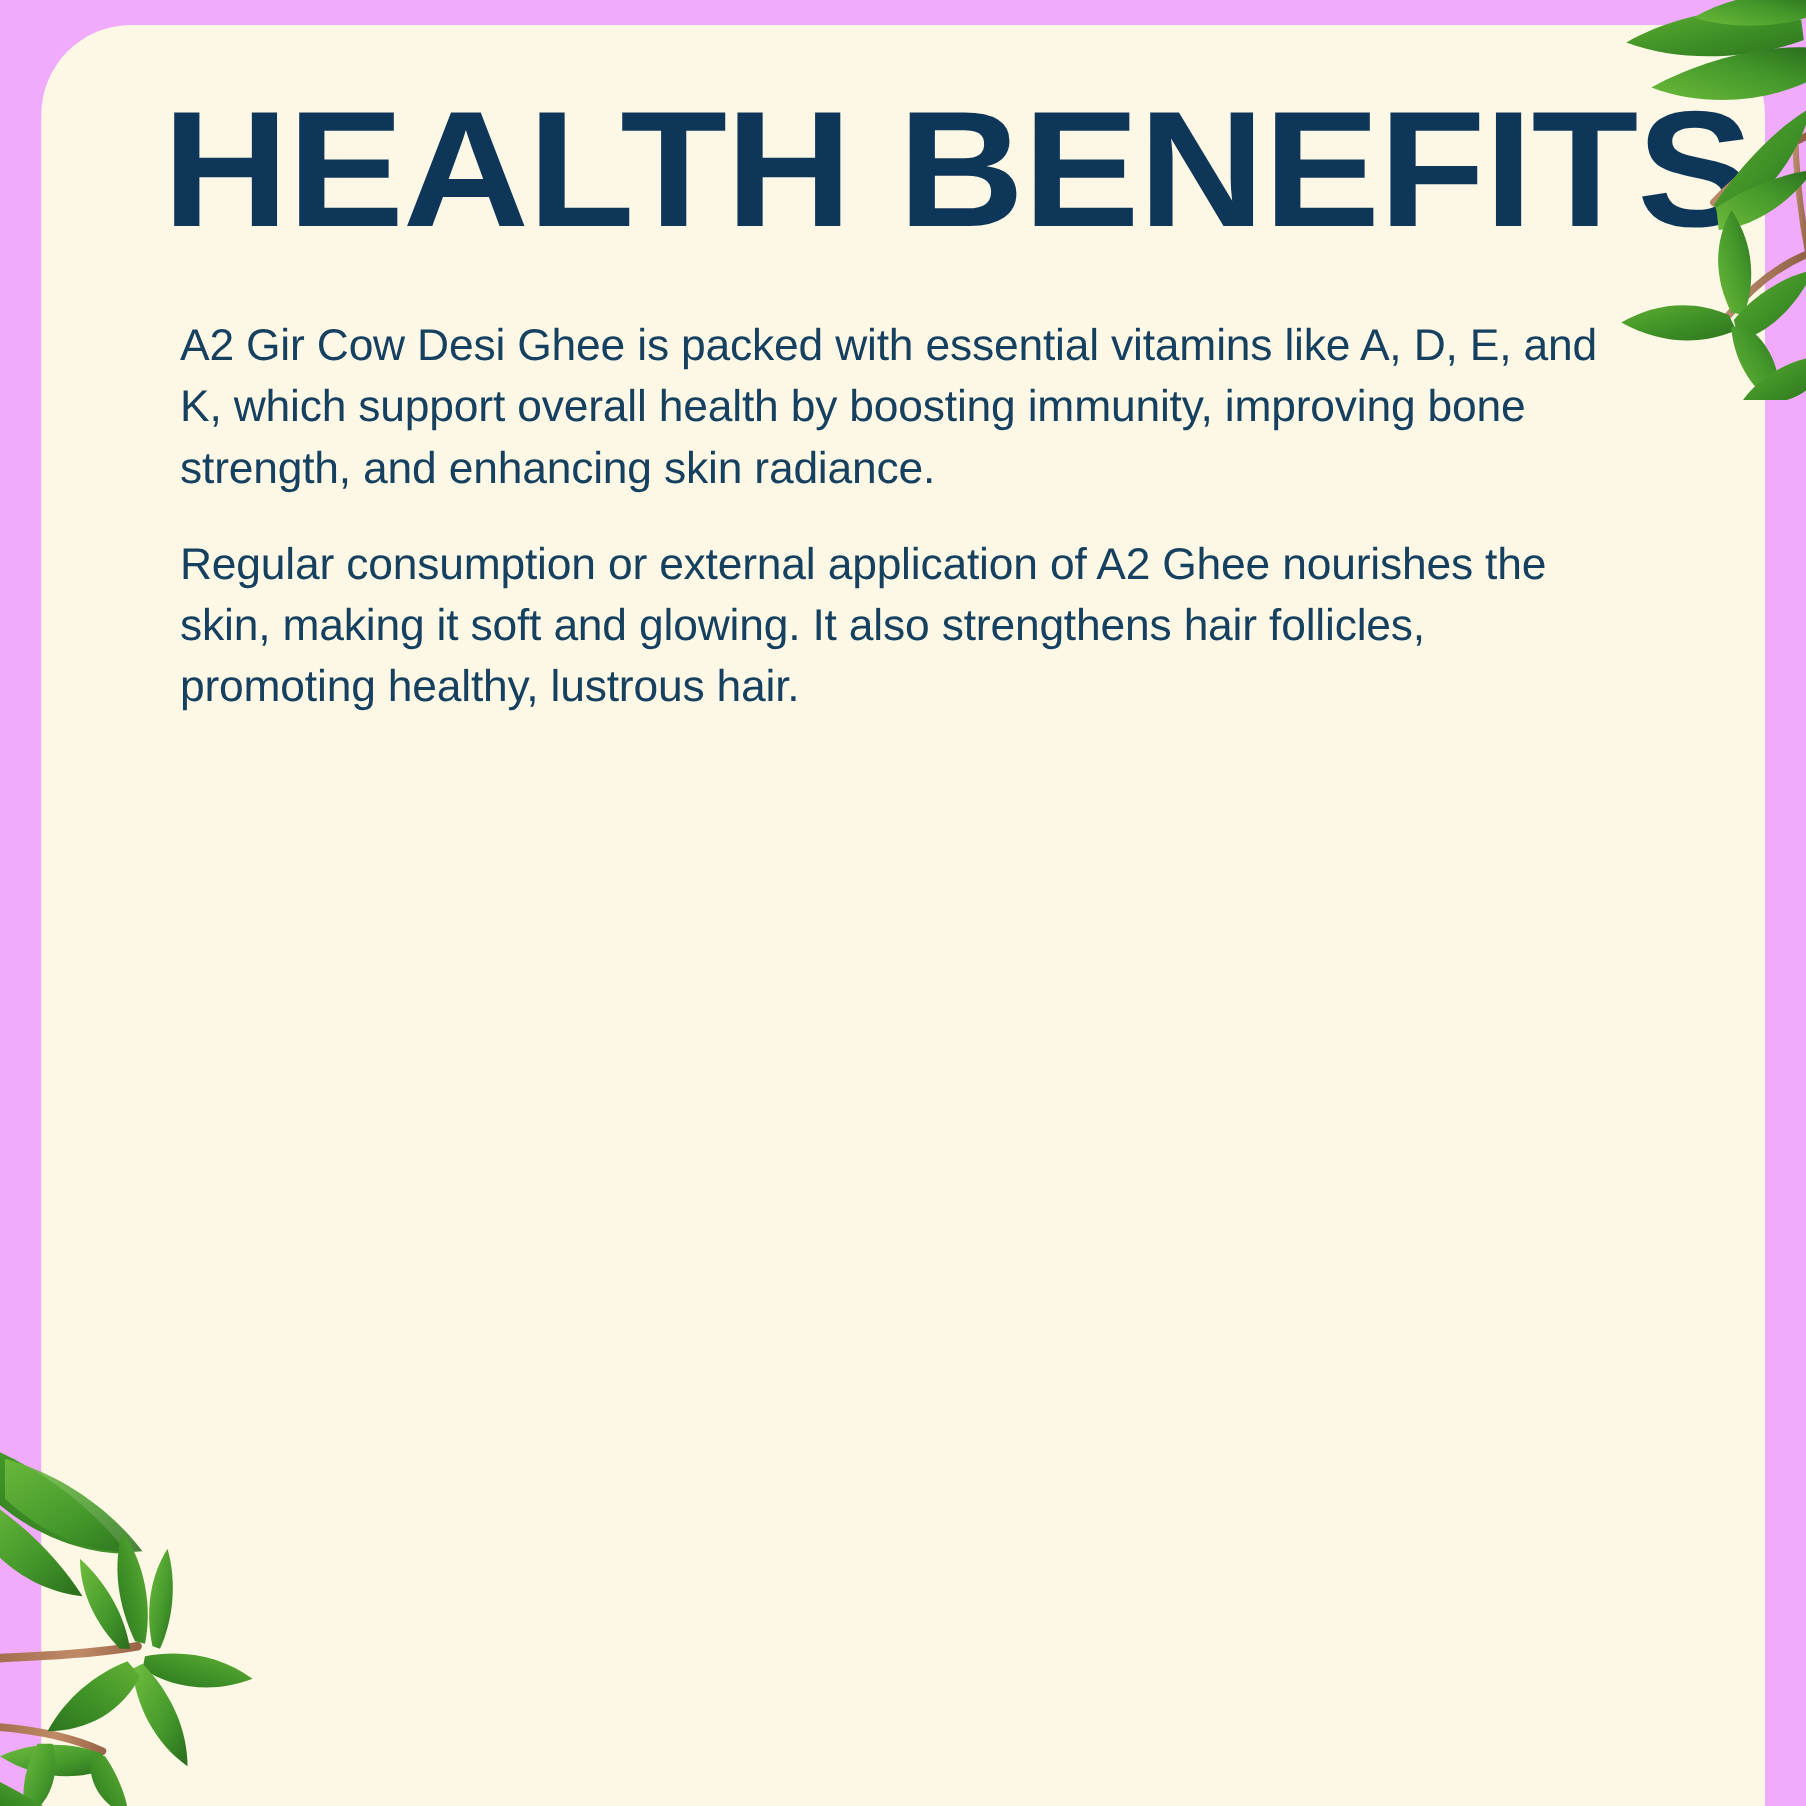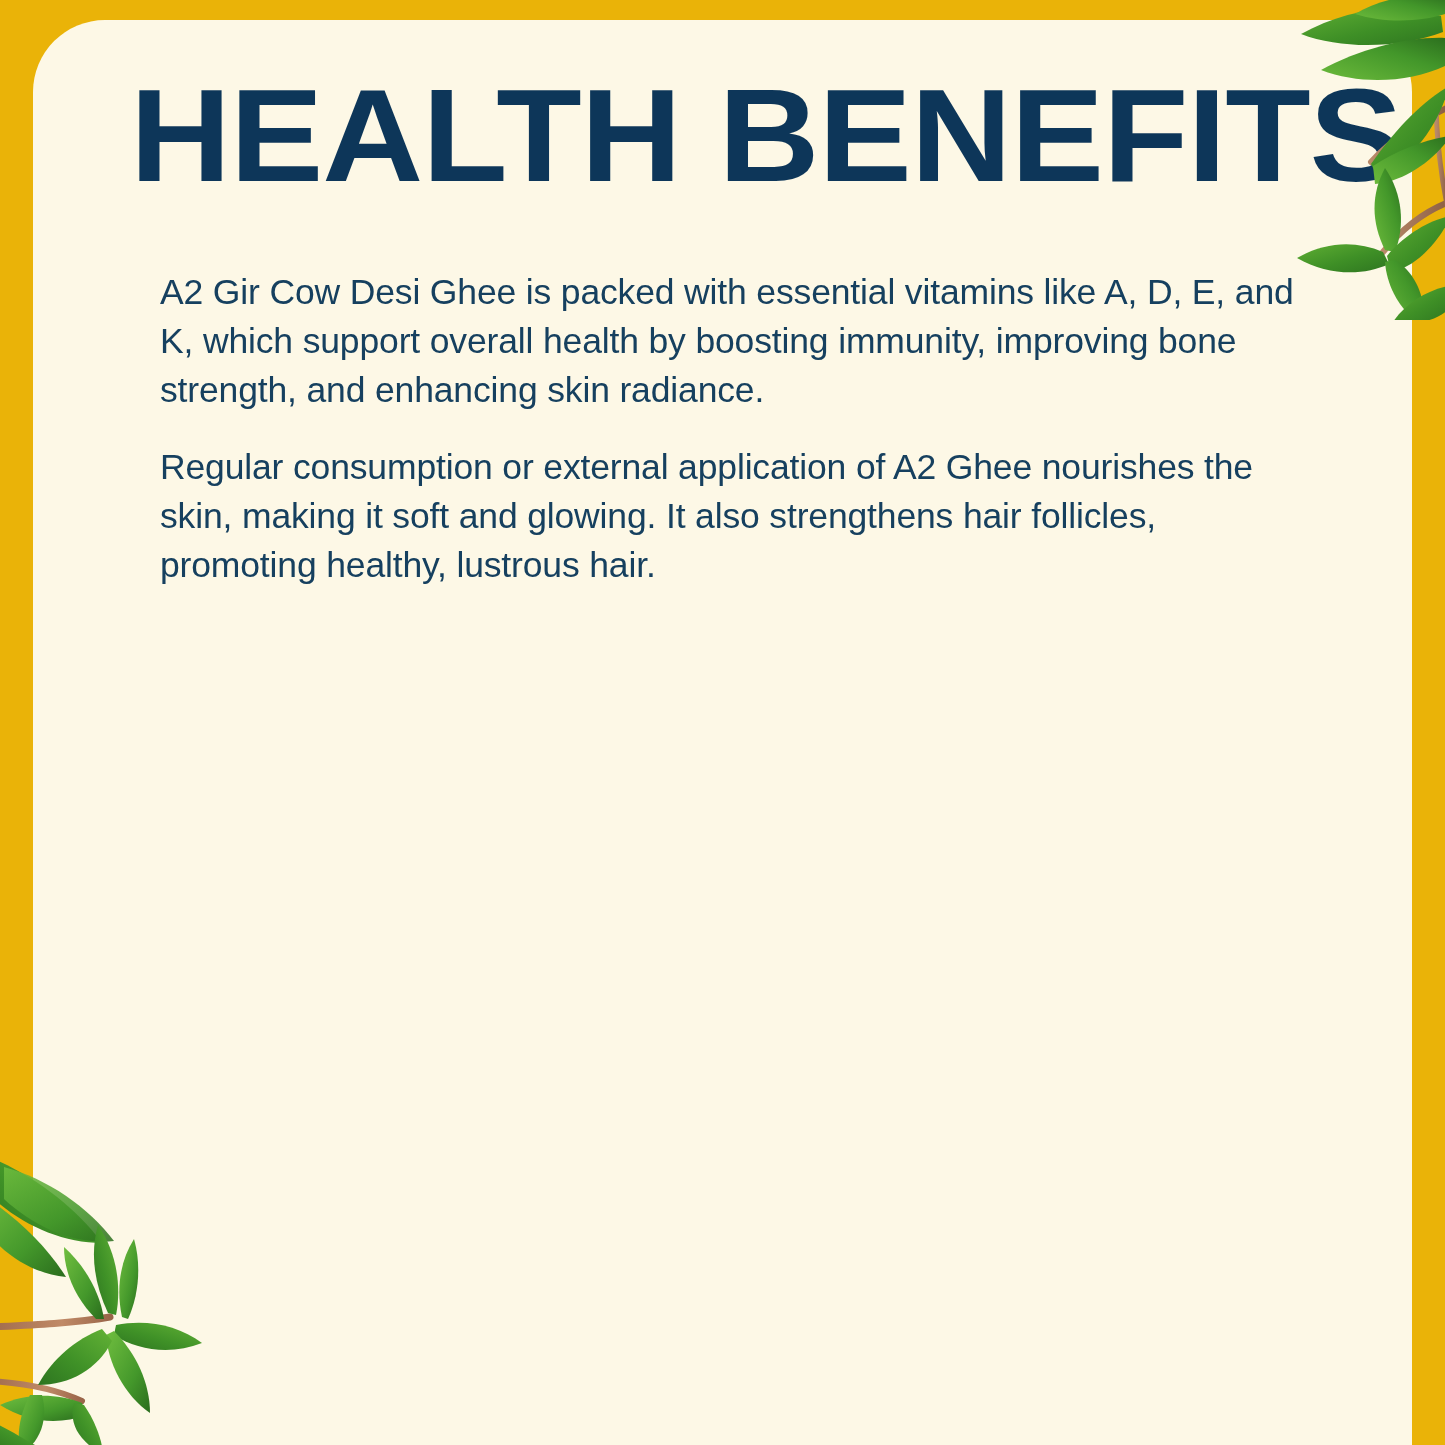--- a/index.html
+++ b/index.html
@@ -5,21 +5,21 @@
   html, body {
     margin: 0;
     padding: 0;
     background: #ffffff;
   }
   #poster {
     position: relative;
     width: 1445px;
     height: 1445px;
     overflow: hidden;
-    background: #eab308;
+    background: #f0abfc;
     font-family: "Liberation Sans", sans-serif;
   }
 
   
   #card {
     position: absolute;
     left: 33px;
     top: 20px;
     width: 1379px;
     height: 1425px;
@@ -69,21 +69,21 @@
     margin: 0 0 2px 0;
     font-family: "Liberation Sans", sans-serif;
     font-weight: 700;
     font-size: 47px;
     line-height: 60px;
     letter-spacing: -0.4px;
     color: #0D3659;
   }
 
   .benefit-body {
-    margin: 16px;
+    margin: 0;
     font-family: "Liberation Sans", sans-serif;
     font-weight: 400;
     font-size: 35.5px;
     line-height: 49px;
     letter-spacing: -0.15px;
     color: #16405F;
   }
 
   
   .b0 .benefit-body { width: 1160px; }

